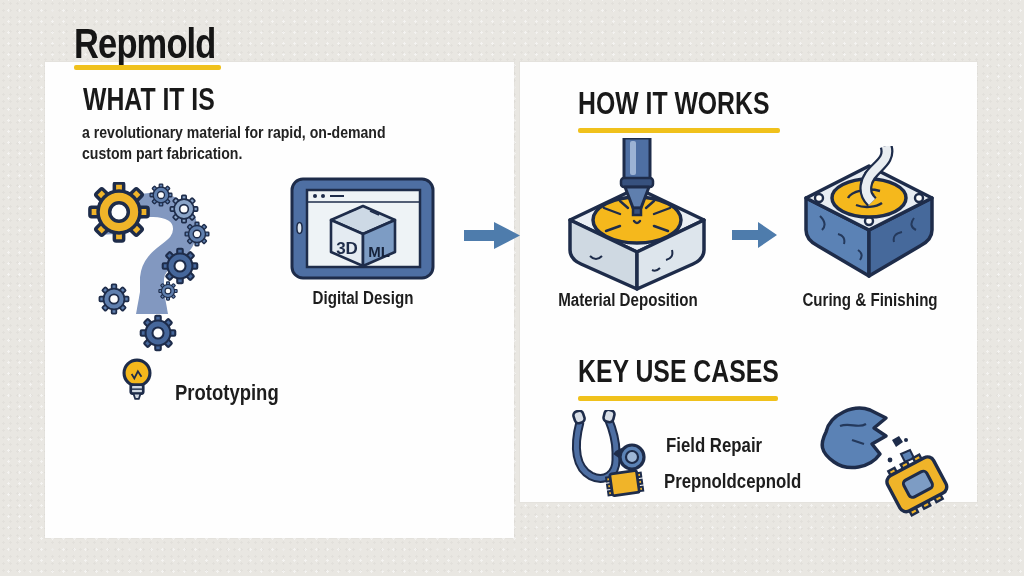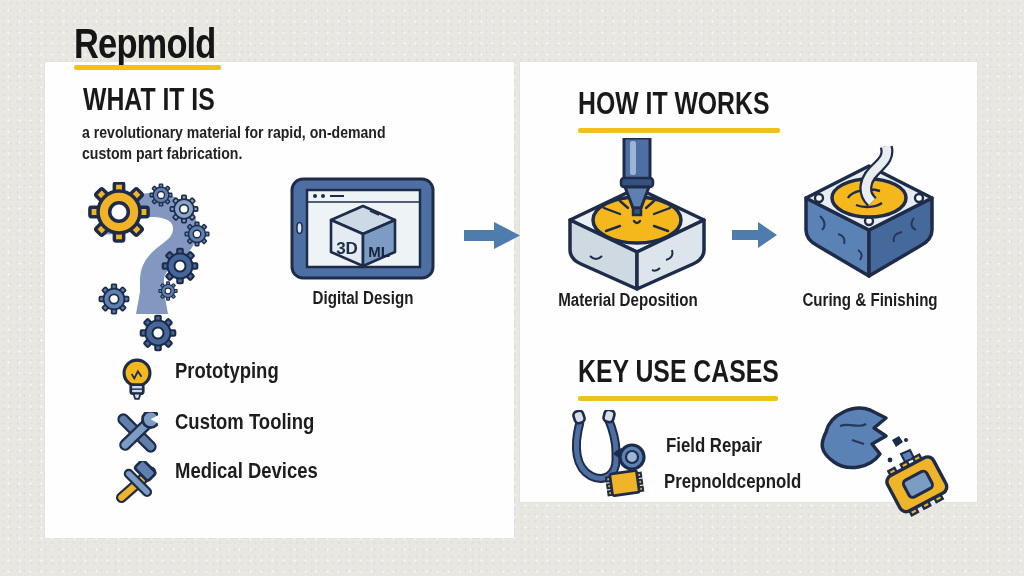--- a/index.html
+++ b/index.html
@@ -29,21 +29,21 @@
   }
   .underline{background:#f0c11c;height:5px;border-radius:2px;}
   .desc{
     font-size:16px;font-weight:700;color:#222;line-height:1.32;
     transform:scaleX(0.88);transform-origin:left top;white-space:nowrap;
   }
   .caption{
     font-size:18px;font-weight:700;color:#1d1d1d;text-align:center;
     transform:scaleX(0.84);transform-origin:center top;white-space:nowrap;
   }
-  .row{position:absolute;display:flex;align-items:flex-start;}
+  .row{position:absolute;display:flex;align-items:flex-end;}
   .row .ic{width:44px;height:48px;flex:0 0 44px;display:flex;align-items:center;justify-content:center;}
   .row-label{
     font-size:22px;font-weight:700;color:#1d1d1d;margin-left:16px;
     transform:scaleX(0.84);transform-origin:left center;white-space:nowrap;
   }
   svg{display:block;}
   .list-label-sm{font-size:20px;}
 </style>
 </head>
 <body>
@@ -111,48 +111,21 @@
           <circle cx="22" cy="18" r="14.5" fill="#f5b81c" stroke="#1e2c4a" stroke-width="3.5"></circle>
           <path d="M16,19 l3,5 l4,-8 l4,6" fill="none" stroke="#1e2c4a" stroke-width="2"></path>
           <rect x="15" y="31" width="14" height="10" rx="2" fill="#cfd8e2" stroke="#1e2c4a" stroke-width="3"></rect>
           <line x1="15" y1="36" x2="29" y2="36" stroke="#1e2c4a" stroke-width="1.6"></line>
           <path d="M18,41 h8 l-2,6 h-4 z" fill="#cfd8e2" stroke="#1e2c4a" stroke-width="2"></path>
         </svg>
       </span>
       <span class="row-label">Prototyping</span>
     </div>
 
-    <div class="row" style="left:70px;top:347px">
-      <span class="ic">
-        <svg width="42" height="42" viewBox="0 0 46 46">
-          <line x1="8" y1="8" x2="38" y2="38" stroke="#1e2c4a" stroke-width="13" stroke-linecap="round"></line>
-          <line x1="8" y1="8" x2="38" y2="38" stroke="#5f7fae" stroke-width="8" stroke-linecap="round"></line>
-          <line x1="38" y1="9" x2="10" y2="36" stroke="#1e2c4a" stroke-width="13" stroke-linecap="round"></line>
-          <line x1="38" y1="9" x2="10" y2="36" stroke="#7d9cc4" stroke-width="8" stroke-linecap="round"></line>
-          <circle cx="38" cy="8" r="9" fill="#7d9cc4" stroke="#1e2c4a" stroke-width="3"></circle>
-          <polygon points="38,8 52,0 52,16" fill="#fefefe"></polygon>
-        </svg>
-      </span>
-      <span class="row-label">Custom Tooling</span>
-    </div>
-
-    <div class="row" style="left:70px;top:396px">
-      <span class="ic">
-        <svg width="42" height="42" viewBox="0 0 46 46">
-          <line x1="6" y1="40" x2="38" y2="12" stroke="#1e2c4a" stroke-width="12" stroke-linecap="round"></line>
-          <line x1="6" y1="40" x2="38" y2="12" stroke="#f0b429" stroke-width="7" stroke-linecap="round"></line>
-          <line x1="14" y1="14" x2="34" y2="34" stroke="#1e2c4a" stroke-width="11" stroke-linecap="round"></line>
-          <line x1="14" y1="14" x2="34" y2="34" stroke="#7d9cc4" stroke-width="6" stroke-linecap="round"></line>
-          <g transform="rotate(45 32 11)">
-            <rect x="21" y="4" width="21" height="13" rx="3" fill="#5f7fae" stroke="#1e2c4a" stroke-width="3"></rect>
-          </g>
-        </svg>
-      </span>
-      <span class="row-label">Medical Devices</span>
-    </div>
+
   </div>
 
   <div class="panel" id="panel-right">
     <div class="abs h2" style="left:58px;top:24px">HOW IT WORKS</div>
     <div class="abs underline" style="left:58px;top:66px;width:202px"></div>
 
     <svg class="abs" style="left:32px;top:76px" width="170" height="155" viewBox="0 0 170 155">
       <polygon points="85,50 152,82 85,114 18,82" fill="#eaeff4" stroke="#1e2c4a" stroke-width="3.5" stroke-linejoin="round"></polygon>
       <path d="M18,82 L18,112 Q18,121 29,126 L85,151 L85,114 Z" fill="#cfd9e2" stroke="#1e2c4a" stroke-width="3.5" stroke-linejoin="round"></path>
       <path d="M152,82 L152,112 Q152,121 141,126 L85,151 L85,114 Z" fill="#dde5ec" stroke="#1e2c4a" stroke-width="3.5" stroke-linejoin="round"></path>

